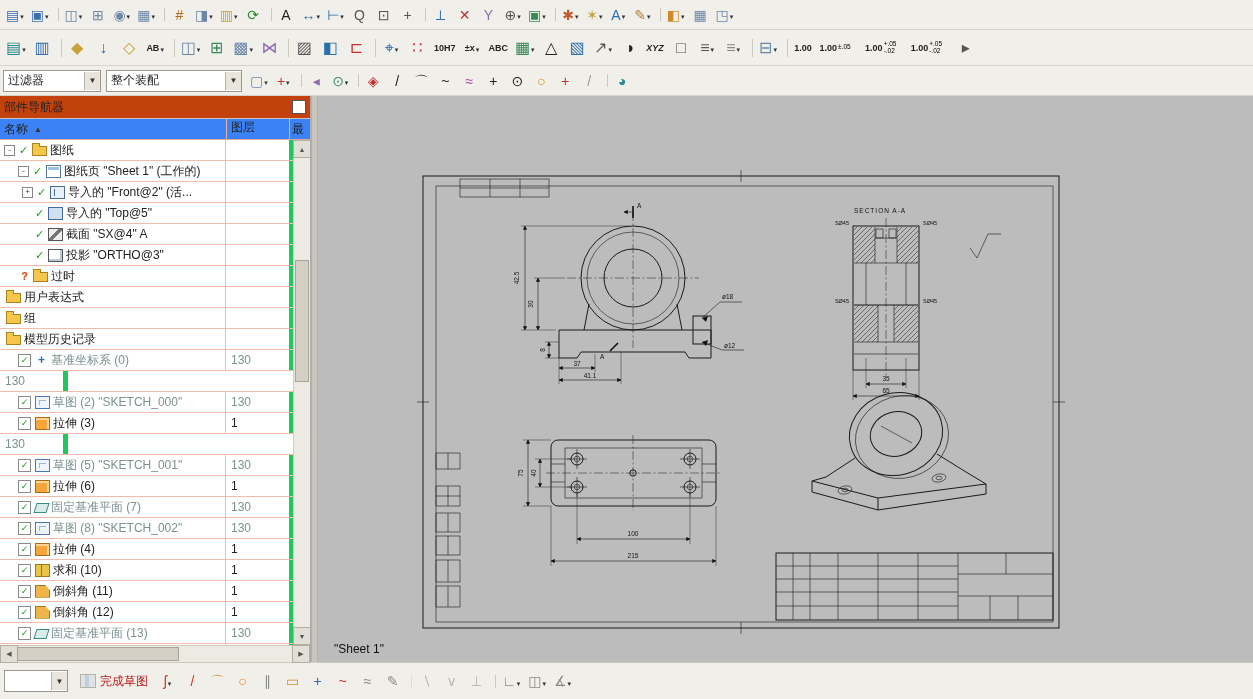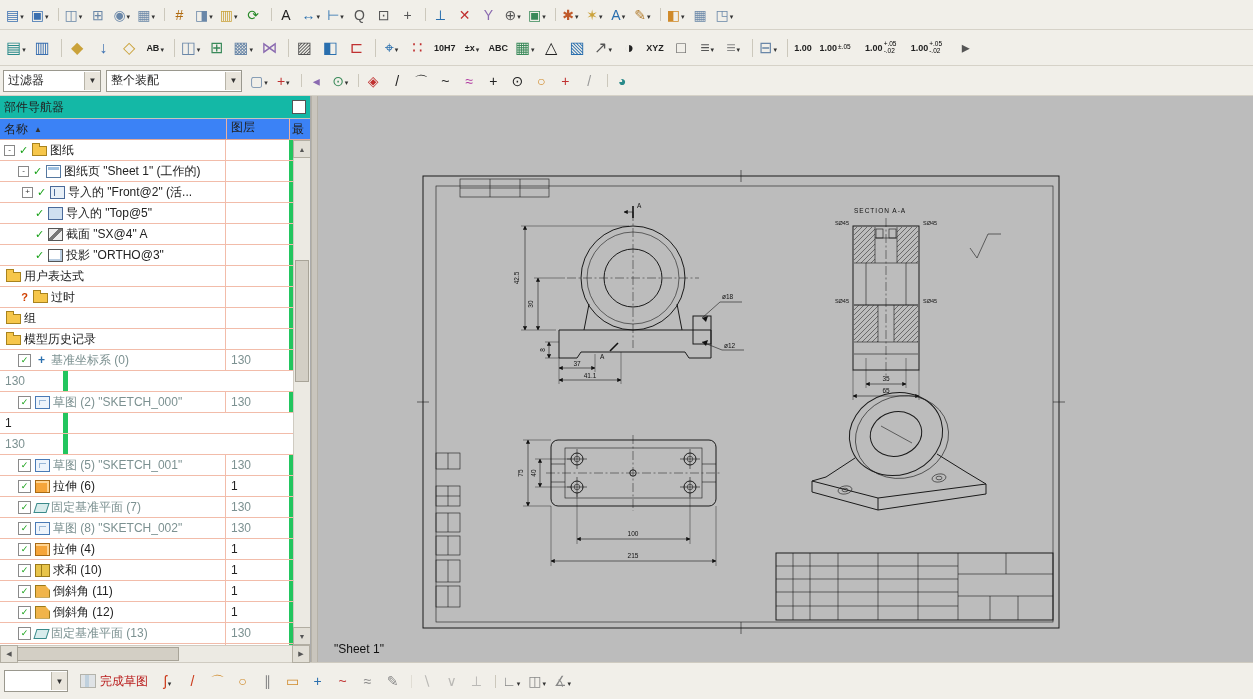--- a/index.html
+++ b/index.html
@@ -27,21 +27,21 @@
   .combo .cval{flex:1;overflow:hidden;white-space:nowrap}
   .combo .carr{width:15px;height:18px;margin-left:3px;background:#e9e5dc;border-left:1px solid #b8b4a8;
                display:flex;align-items:center;justify-content:center;font-size:8px;color:#333}
 
   
   #main{flex:1;display:flex;min-height:0}
   #splitter{width:5px;background:#c9c5bd;border-left:1px solid #b5b1a7;border-right:1px solid #b5b1a7;flex:none}
 
   
   #nav{width:310px;flex:none;display:flex;flex-direction:column;background:#fff;border-right:1px solid #aaa;min-height:0}
-  #nav-title{height:22px;background:#14b8a6;border-bottom:1px solid #c9c5bb;display:flex;align-items:center;
+  #nav-title{height:22px;background:#c2410c;border-bottom:1px solid #c9c5bb;display:flex;align-items:center;
              padding:0 4px;font-size:12px;flex:none}
   #nav-title .float-btn{margin-left:auto;width:12px;height:12px;border:1px solid #555;background:#fff}
   #nav-head{height:20px;display:flex;background:#3b82f6;border-bottom:1px solid #e0a898;font-size:12px;flex:none}
   #nav-head .hname{flex:1;display:flex;align-items:center;padding-left:4px;border-right:1px solid #e8b2a2}
   #nav-head .hsort{font-size:8px;margin-left:6px;color:#333}
   #nav-head .hlayer{width:58px;display:flex;align-items:flex-start;padding-left:4px;border-right:1px solid #e8b2a2}
   #nav-head .hmore{width:18px;display:flex;align-items:center;padding-left:2px;overflow:hidden}
   #tree-wrap{flex:1;position:relative;overflow:hidden;background:#fff}
   #tree{position:absolute;left:0;top:0;right:16px;bottom:0;overflow:hidden}
   .trow{display:flex;height:20px;align-items:center;border-bottom:1px solid #f2bcaa;font-size:12px}
@@ -396,21 +396,21 @@
         <span class="dd"></span>
       </button>
 
       <button class="tb-btn">
         <span class="glyph" style="color: rgb(34, 34, 34);">◑</span>
 
       </button>
 
       <button class="tb-btn">
 
-        <span class="txt" style="color: rgb(34, 34, 34);">XYZ</span>
+        <span class="txt" style="color: rgb(34, 34, 34); font-style: italic;">XYZ</span>
 
       </button>
 
       <button class="tb-btn">
         <span class="glyph" style="color: rgb(85, 85, 85);">□</span>
 
       </button>
 
       <button class="tb-btn">
         <span class="glyph" style="color: rgb(85, 85, 85);">≡</span>
@@ -629,42 +629,42 @@
               <div class="tname ind3">
 
                 <span class="mark mark-check"></span>
                 <span class="tic projection-icon"></span>
                 <span class="lbl">投影 "ORTHO@3"</span>
               </div>
               <div class="tlayer"></div>
             </div>
 
             <div class="trow">
-              <div class="tname ind0">
-
-                <span class="tic folder-icon"></span>
-                <span class="lbl">用户表达式</span>
-              </div>
-              <div class="tlayer"></div>
-            </div>
-
-            <div class="trow">
               <div class="tname ind1">
 
                 <span class="mark mark-question"></span>
                 <span class="tic folder-icon"></span>
                 <span class="lbl">过时</span>
               </div>
               <div class="tlayer"></div>
             </div>
 
             <div class="trow">
               <div class="tname ind0">
 
                 <span class="tic folder-icon"></span>
+                <span class="lbl">用户表达式</span>
+              </div>
+              <div class="tlayer"></div>
+            </div>
+
+            <div class="trow">
+              <div class="tname ind0">
+
+                <span class="tic folder-icon"></span>
                 <span class="lbl">组</span>
               </div>
               <div class="tlayer"></div>
             </div>
 
             <div class="trow">
               <div class="tname ind0">
 
                 <span class="tic folder-icon"></span>
                 <span class="lbl">模型历史记录</span>
@@ -690,20 +690,26 @@
               <div class="tname ind1">
 
                 <span class="mark mark-checkbox"></span>
                 <span class="tic sketch-icon"></span>
                 <span class="lbl dim">草图 (2) "SKETCH_000"</span>
               </div>
               <div class="tlayer dim">130</div>
             </div>
 
             <div class="trow">
+              <div class="tname ind1">
+
+                <span class="mark mark-checkbox"></span>
+                <span class="tic extrude-icon"></span>
+                <span class="lbl">拉伸 (3)</span>
+              </div>
               <div class="tlayer">1</div>
             </div>
 
             <div class="trow">
               <div class="tlayer dim">130</div>
             </div>
 
             <div class="trow">
               <div class="tname ind1">
 

